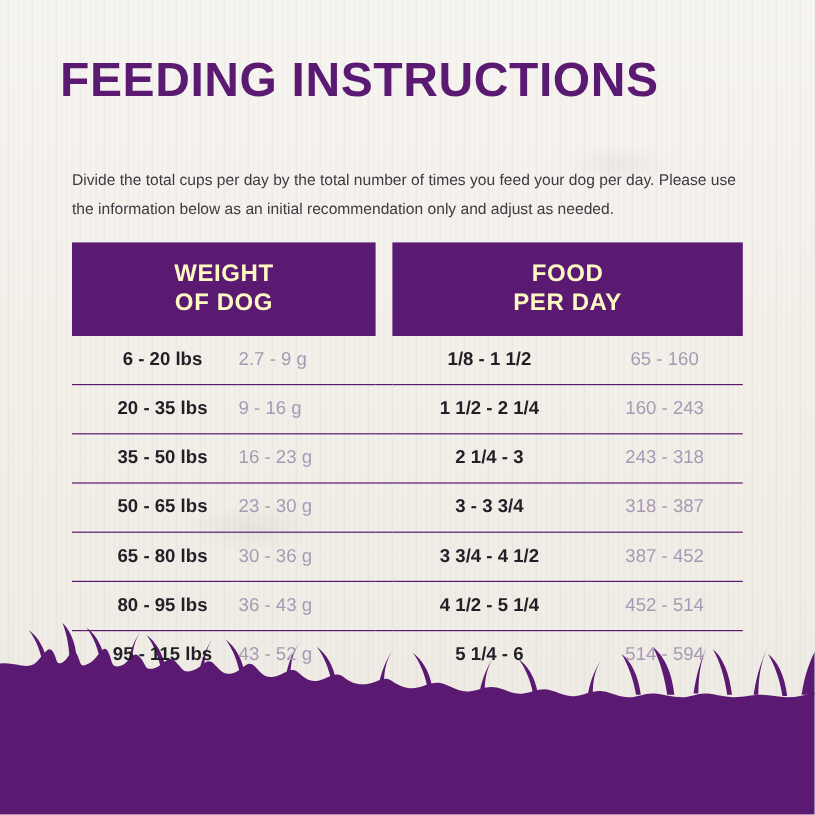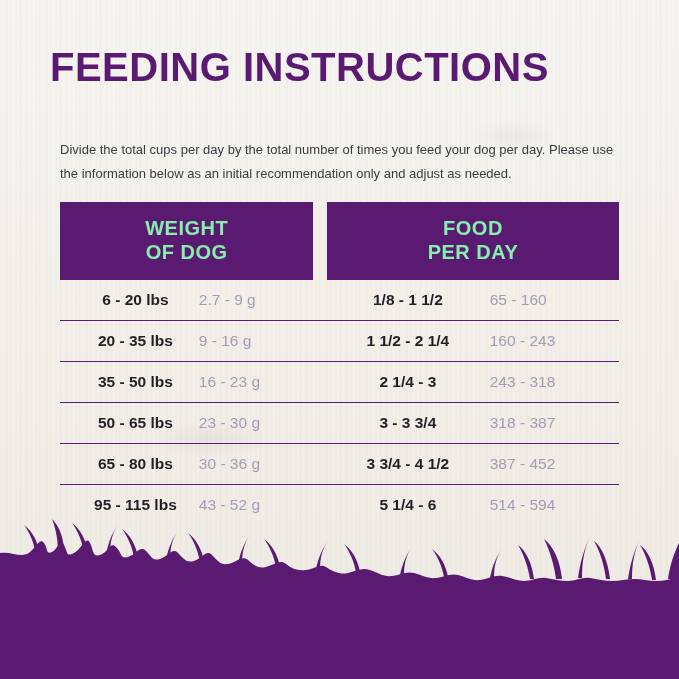--- a/index.html
+++ b/index.html
@@ -68,21 +68,21 @@
   }
   table.feed {
     position: absolute;
     left: 60px;
     top: 202px;
     width: 559px;
     border-collapse: collapse;
   }
   table.feed th {
     background: #5b1a71;
-    color: #86efac;
+    color: #fef9c3;
     font-size: 20px;
     font-weight: bold;
     line-height: 24px;
     letter-spacing: 0.5px;
     padding: 14px 0 16px 0;
     vertical-align: middle;
   }
   th.spacer-col, td.spacer-col {
     background: transparent !important;
     width: 14px;
@@ -108,20 +108,21 @@
   }
   td.food-cups {
     width: 162px;
     font-weight: bold;
     color: #231f26;
     text-align: center;
   }
   td.food-g {
     width: 130px;
     color: #a899b4;
+    text-align: center;
   }
   tr.last-row td {
     border-bottom: none;
   }
   .grass {
     position: absolute;
     left: 0;
     bottom: 0;
     width: 679px;
     height: 160px;
@@ -184,20 +185,27 @@
           <td class="spacer-col"></td>
           <td class="food-cups">3 - 3 3/4</td>
           <td class="food-g">318 - 387</td>
         </tr>
         <tr>
           <td class="weight-lbs">65 - 80 lbs</td>
           <td class="weight-g">30 - 36 g</td>
           <td class="spacer-col"></td>
           <td class="food-cups">3 3/4 - 4 1/2</td>
           <td class="food-g">387 - 452</td>
+        </tr>
+        <tr>
+          <td class="weight-lbs">80 - 95 lbs</td>
+          <td class="weight-g">36 - 43 g</td>
+          <td class="spacer-col"></td>
+          <td class="food-cups">4 1/2 - 5 1/4</td>
+          <td class="food-g">452 - 514</td>
         </tr>
         <tr class="last-row">
           <td class="weight-lbs">95 - 115 lbs</td>
           <td class="weight-g">43 - 52 g</td>
           <td class="spacer-col"></td>
           <td class="food-cups">5 1/4 - 6</td>
           <td class="food-g">514 - 594</td>
         </tr>
       </tbody>
     </table>

